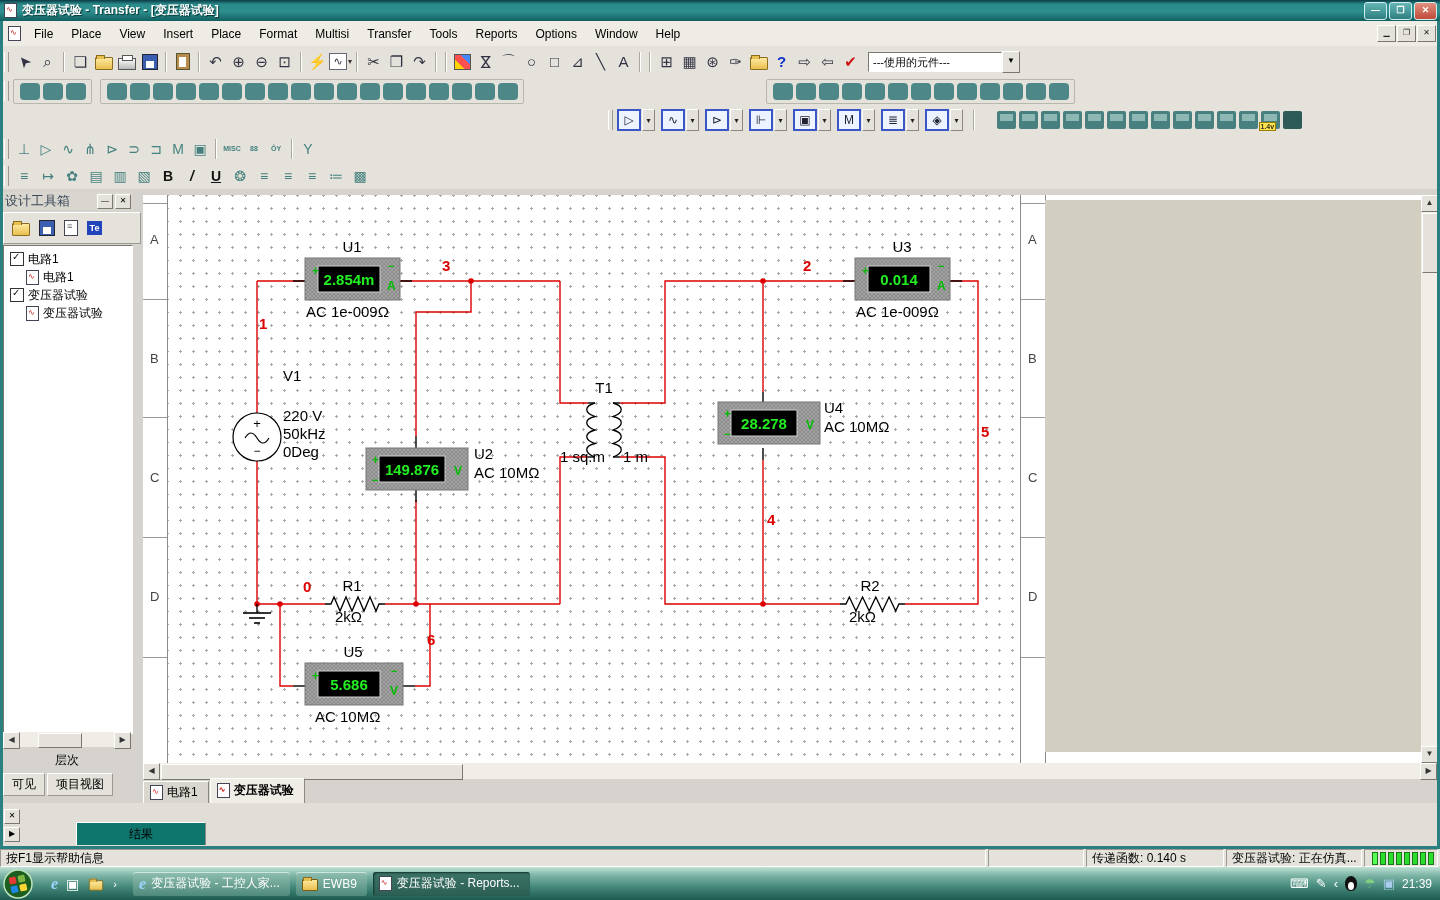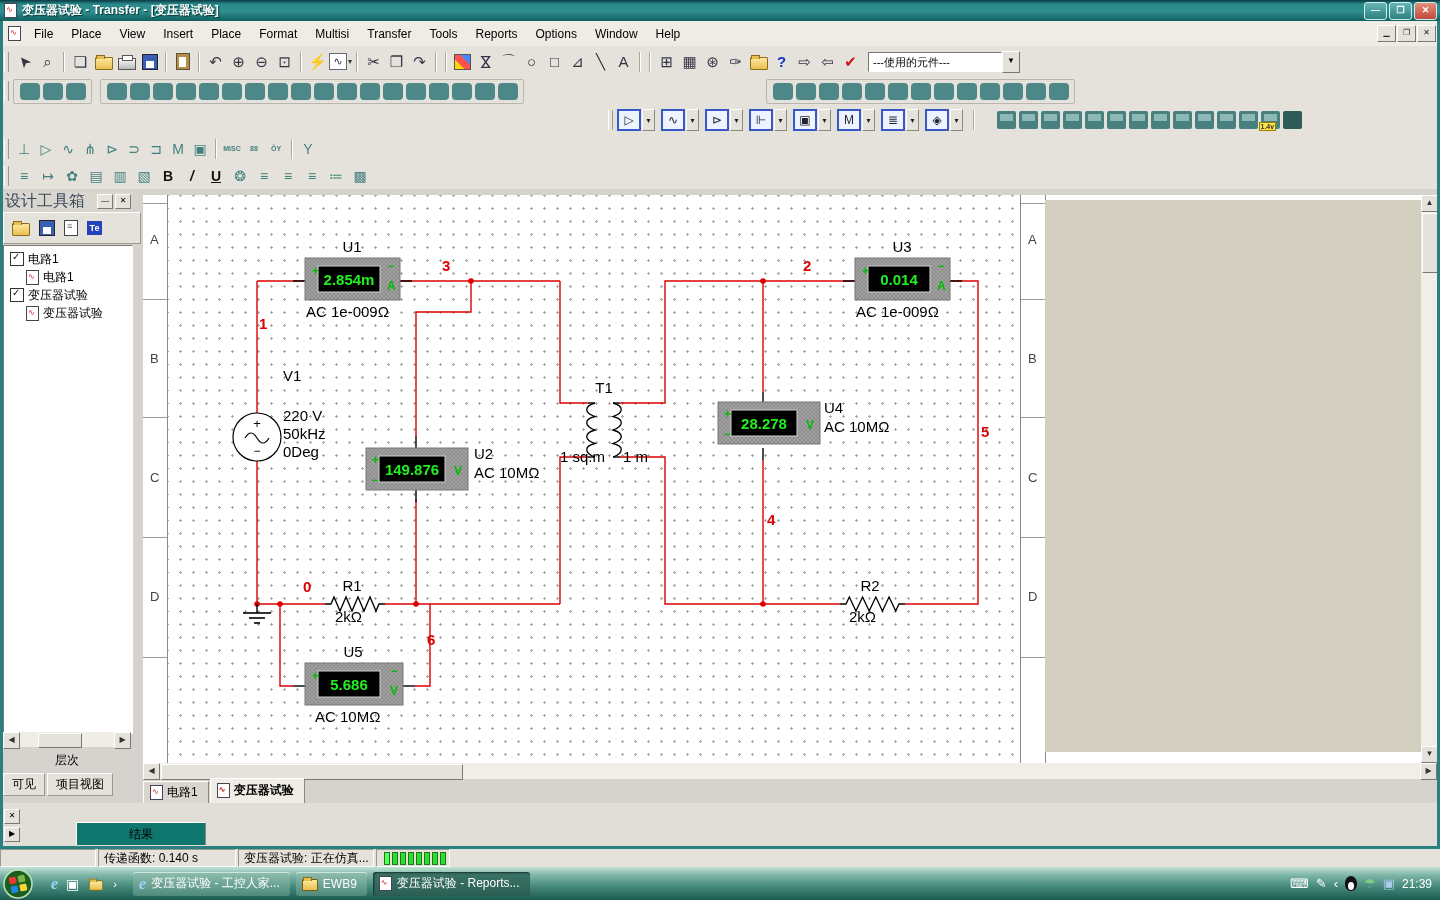--- a/index.html
+++ b/index.html
@@ -72,21 +72,21 @@
       font-size:11px;line-height:18px;padding-left:4px;color:#000;overflow:hidden;white-space:nowrap}
   .combo .cbtn{width:16px;height:20px;background:#e4e2da;border:1px solid;border-color:#fff #7a7870 #7a7870 #fff;
       font-size:8px;text-align:center;line-height:18px}
   
   #main{left:0;top:189px;width:1440px;height:614px;background:#d6d3ce}
   #frameL,#frameR{top:21px;width:3px;height:828px;background:#2a8080;z-index:50}
   #frameL{left:0}#frameR{left:1437px}
   
   #panel{left:3px;top:3px;width:130px;height:608px}
   #phead{left:0;top:0;width:130px;height:18px;display:flex;align-items:center;background:#d9d6cf}
-  #phead .pt{font-size:16px;color:#3a4a5a;margin-left:2px}
+  #phead .pt{font-size:13px;color:#3a4a5a;margin-left:2px}
   .phbtn{width:14px;height:13px;margin-left:2px;background:#e4e2da;border:1px solid;border-color:#fff #7a7870 #7a7870 #fff;
      font-size:8px;line-height:11px;text-align:center}
   #ptool{left:0;top:20px;width:128px;height:30px;border:1px solid;border-color:#fff #9a988f #9a988f #fff;
      display:flex;align-items:center;gap:9px;padding-left:8px;background:#e4e2da}
   .xbtn{display:flex;align-items:center;justify-content:flex-end}
   .i-te{width:15px;height:14px;background:#2244bb;color:#fff;font-size:9px;font-weight:bold;text-align:center;line-height:14px}
   .i-page2{width:12px;height:14px;background:#fff;border:1px solid #445;position:relative}
   .i-page2::after{content:"≡";position:absolute;left:2px;top:0;font-size:9px;color:#666}
   #ptree{left:0;top:53px;width:128px;height:483px;background:#fff;border:1px solid;border-color:#7a7870 #fff #fff #7a7870;
      padding-top:4px;overflow:hidden}
@@ -683,20 +683,21 @@
     <span class="rbtn">▶</span>
   </div>
   <div id="rtab">结果</div>
 </div>
 
 <div class="abs" id="tealline"></div>
 <div class="abs" id="frameL"></div>
 <div class="abs" id="frameR"></div>
 
 <div class="abs" id="status">
+  <div class="scell grow">按F1显示帮助信息</div>
   <div class="scell" style="width:84px"></div>
   <div class="scell" style="width:126px">传递函数: 0.140 s</div>
   <div class="scell" style="width:124px">变压器试验: 正在仿真...</div>
   <div class="scell" id="meter">
       <span></span>
       <span></span>
       <span></span>
       <span></span>
       <span></span>
       <span></span>

